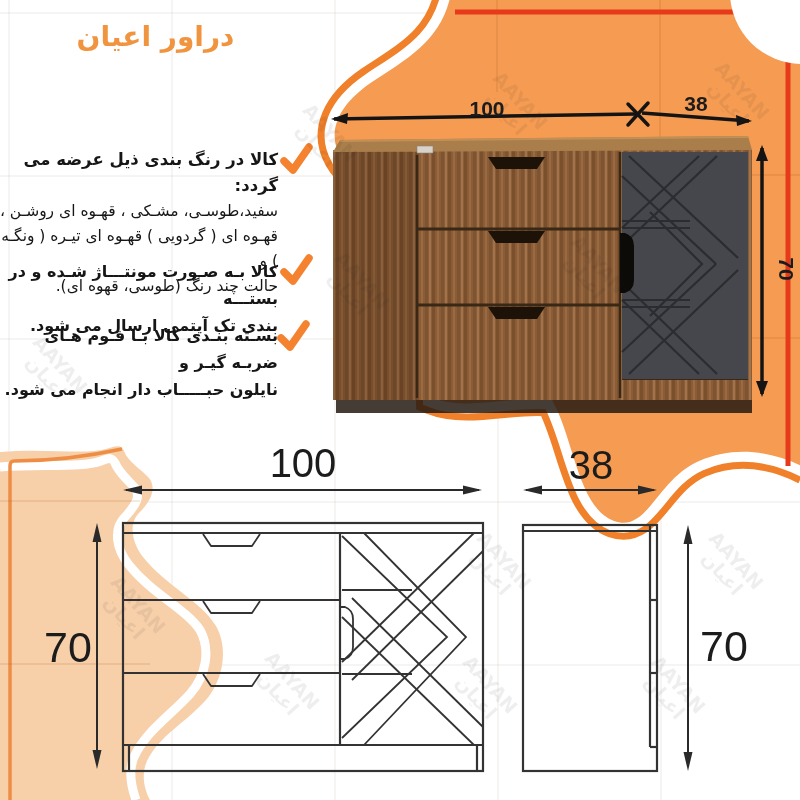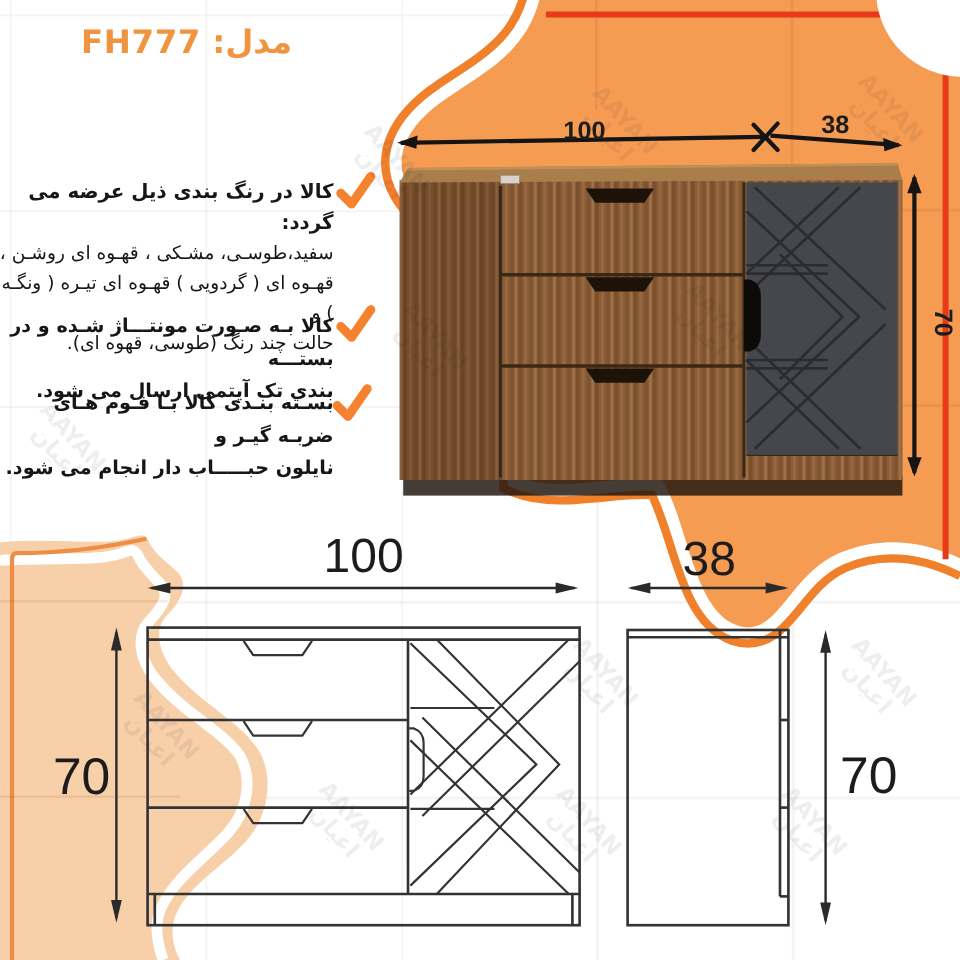--- a/index.html
+++ b/index.html
@@ -200,21 +200,21 @@
       <polygon points="657,490 638,485.5 638,494.5" stroke="none"></polygon>
       <line x1="688" y1="529" x2="688" y2="767" stroke-width="2"></line>
       <polygon points="688,525 683.5,544 692.5,544" stroke="none"></polygon>
       <polygon points="688,771 683.5,752 692.5,752" stroke="none"></polygon>
       <text class="dim-text dim-draw-lg" x="591" y="479" text-anchor="middle" stroke="none">38</text>
       <text class="dim-text dim-draw-xl" x="724" y="661" text-anchor="middle" stroke="none">70</text>
     </g>
   </svg>
 
   <div class="title-block">
-    <div class="t2">مدل: FH777</div>
+    <div class="t1">دراور اعیان</div>
   </div>
 
   <div class="bullet" style="top:147px">
     <div class="head">کالا در رنگ بندی ذیل عرضه می گردد:</div>
     <div class="line">سفید،طوسـی، مشـکی ، قهـوه ای روشـن ،</div>
     <div class="line">قهـوه ای ( گردویی ) قهـوه ای تیـره ( ونگـه ) و</div>
     <div class="line">حالت چند رنگ (طوسی، قهوه ای).</div>
   </div>
   <div class="bullet bold" style="top:258px">
     <div class="line">کالا بـه صـورت مونتـــاژ شـده و در بستـــه</div>

